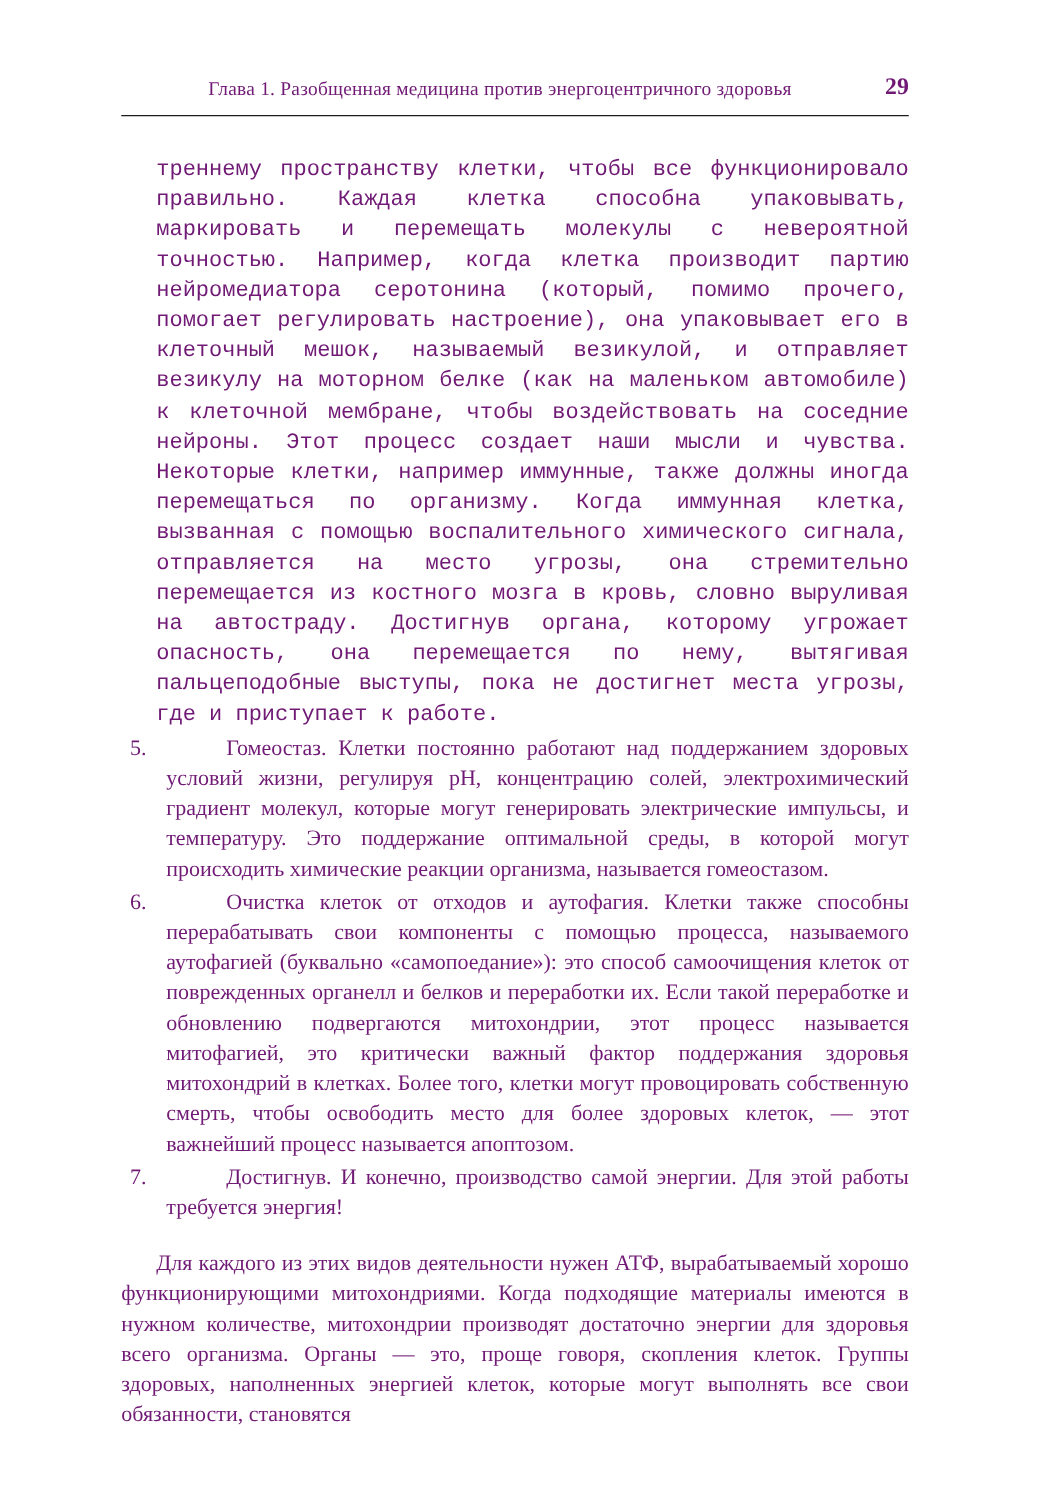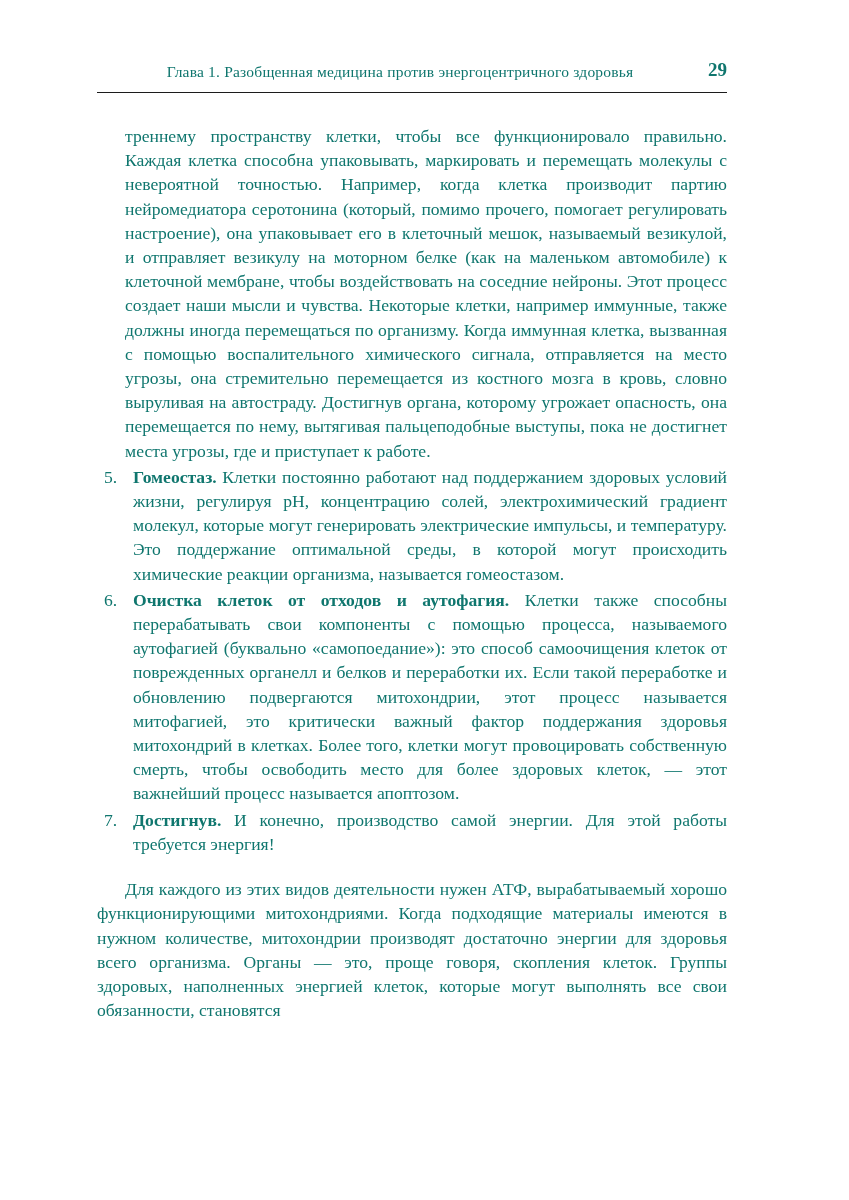--- a/index.html
+++ b/index.html
@@ -5,21 +5,21 @@
   html, body {
     margin: 0;
     padding: 0;
     background: #ffffff;
   }
   .page {
     position: relative;
     width: 849px;
     height: 1200px;
     background: #ffffff;
-    color: #0f766e;
+    color: #701a75;
     font-family: "Liberation Serif", "DejaVu Serif", serif;
     overflow: hidden;
   }
   .content-col {
     position: absolute;
     left: 97px;
     top: 62px;
     width: 630px;
   }
   .running-head {
@@ -44,38 +44,40 @@
     font-family: Liberation Serif, serif;
   }
   .body-text {
     margin-top: 31px;
     font-size: 17.6px;
     line-height: 24.2px;
     text-align: justify;
   }
   .cont-paragraph {
     margin: 0 0 0 28px;
+    font-family: Liberation Mono, monospace;
   }
   .num-list {
     margin: 0;
     padding: 0;
     list-style: none;
   }
   .list-item {
     position: relative;
     padding-left: 36px;
     margin-top: 2px;
   }
   .list-num {
     position: absolute;
     left: 7px;
     top: 0;
   }
   .lead {
-    font-weight: bold;
+    font-weight: normal;
+    margin-left: 48px;
   }
   .closing-paragraph {
     margin: 21px 0 0 0;
     text-indent: 28px;
   }
 </style>
 </head>
 <body>
 
 <div class="page">

